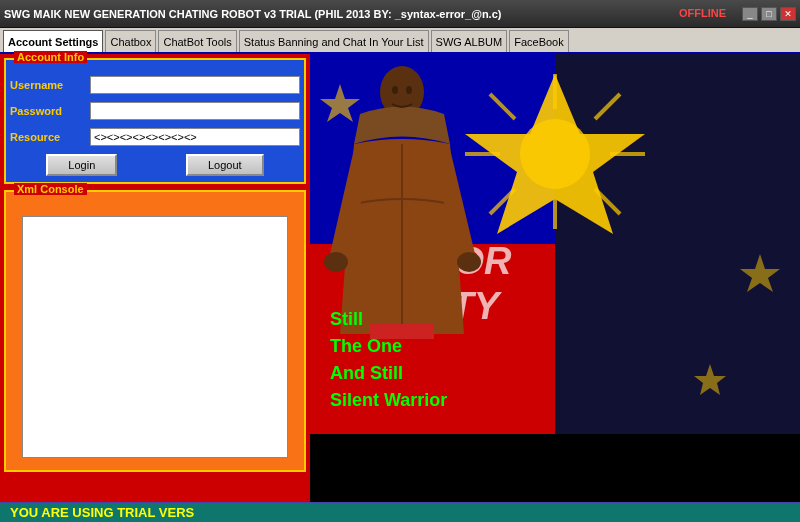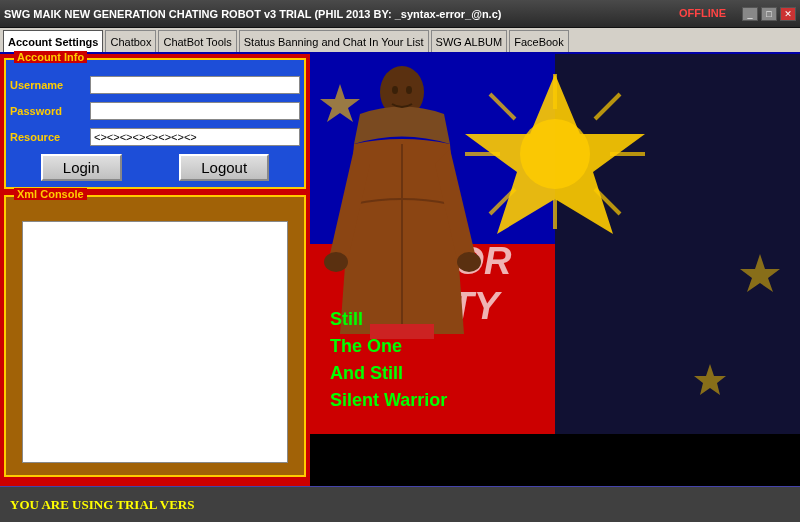--- a/index.html
+++ b/index.html
@@ -142,29 +142,29 @@
       justify-content: space-around;
       margin-top: 6px;
       padding: 2px;
     }
     .form-btn {
       background: linear-gradient(to bottom, #e0e0e0, #c0c0c0);
       border: 2px solid #888;
       border-top-color: #fff;
       border-left-color: #fff;
       padding: 3px 20px;
-      font-size: 15px;
+      font-size: 11px;
       cursor: pointer;
       color: #000;
     }
 
     
     .xml-group {
       border: 2px solid #ffcc00;
-      background: #a16207;
+      background: #f97316;
       padding: 16px;
       position: relative;
       height: calc(100% - 160px);
     }
     .xml-group-label {
       position: absolute;
       top: -9px;
       left: 8px;
       background: #cc0000;
       color: #ffcc00;
@@ -209,27 +209,26 @@
       font-size: 15px;
       font-weight: bold;
     }
 
     
     .status-bar {
       position: absolute;
       bottom: 0;
       left: 0;
       right: 0;
-      height: 36px;
-      background: #404040;
+      height: 20px;
+      background: #0f766e;
       display: flex;
       align-items: center;
       padding: 0 10px;
       border-top: 1px solid #4444aa;
-      font-family: Liberation Serif, serif;
     }
     .status-text {
       color: #ffff00;
       font-size: 13px;
       font-weight: bold;
     }
 
     
     .person-svg {
       position: absolute;

